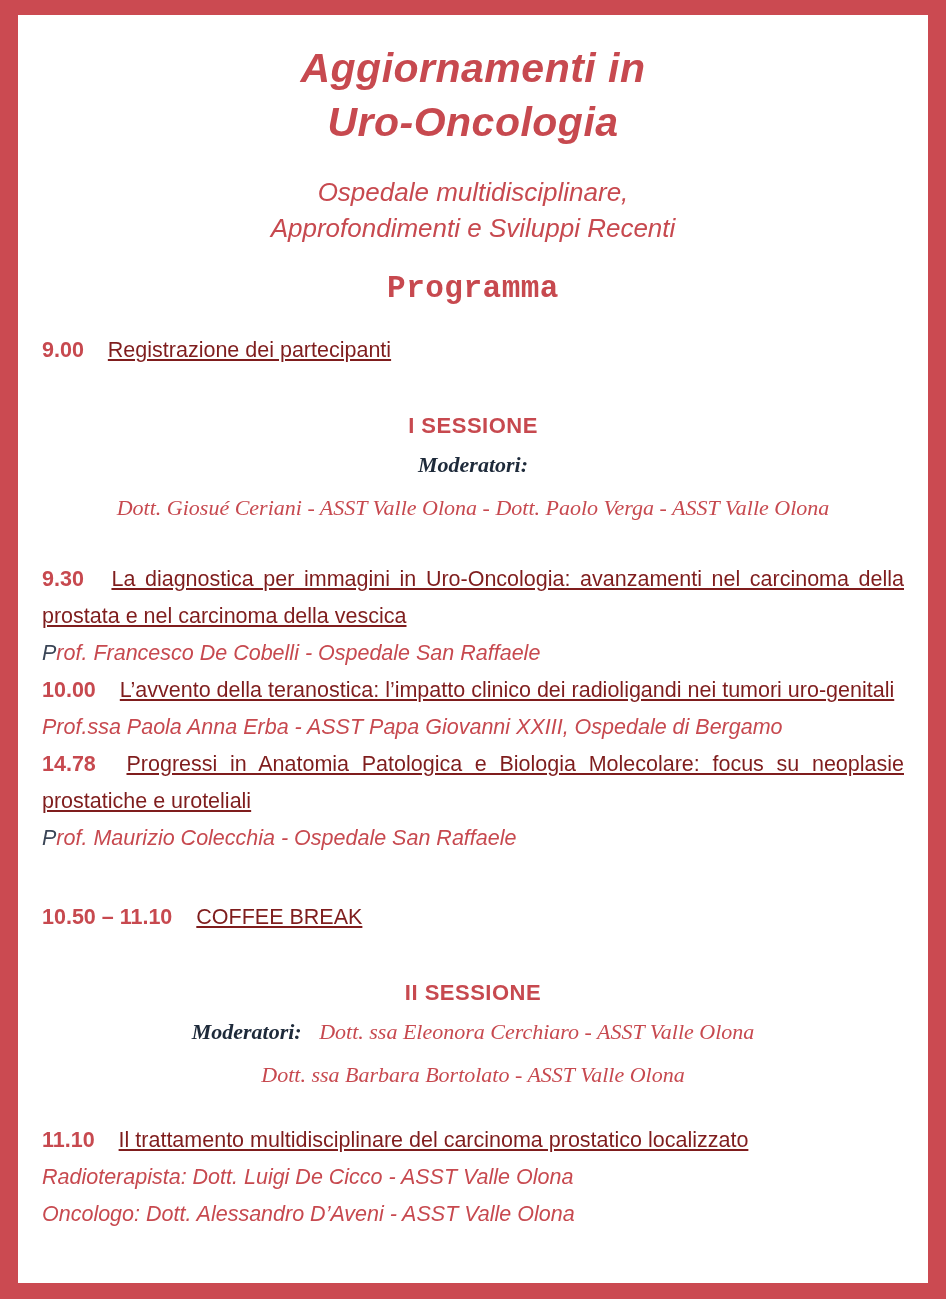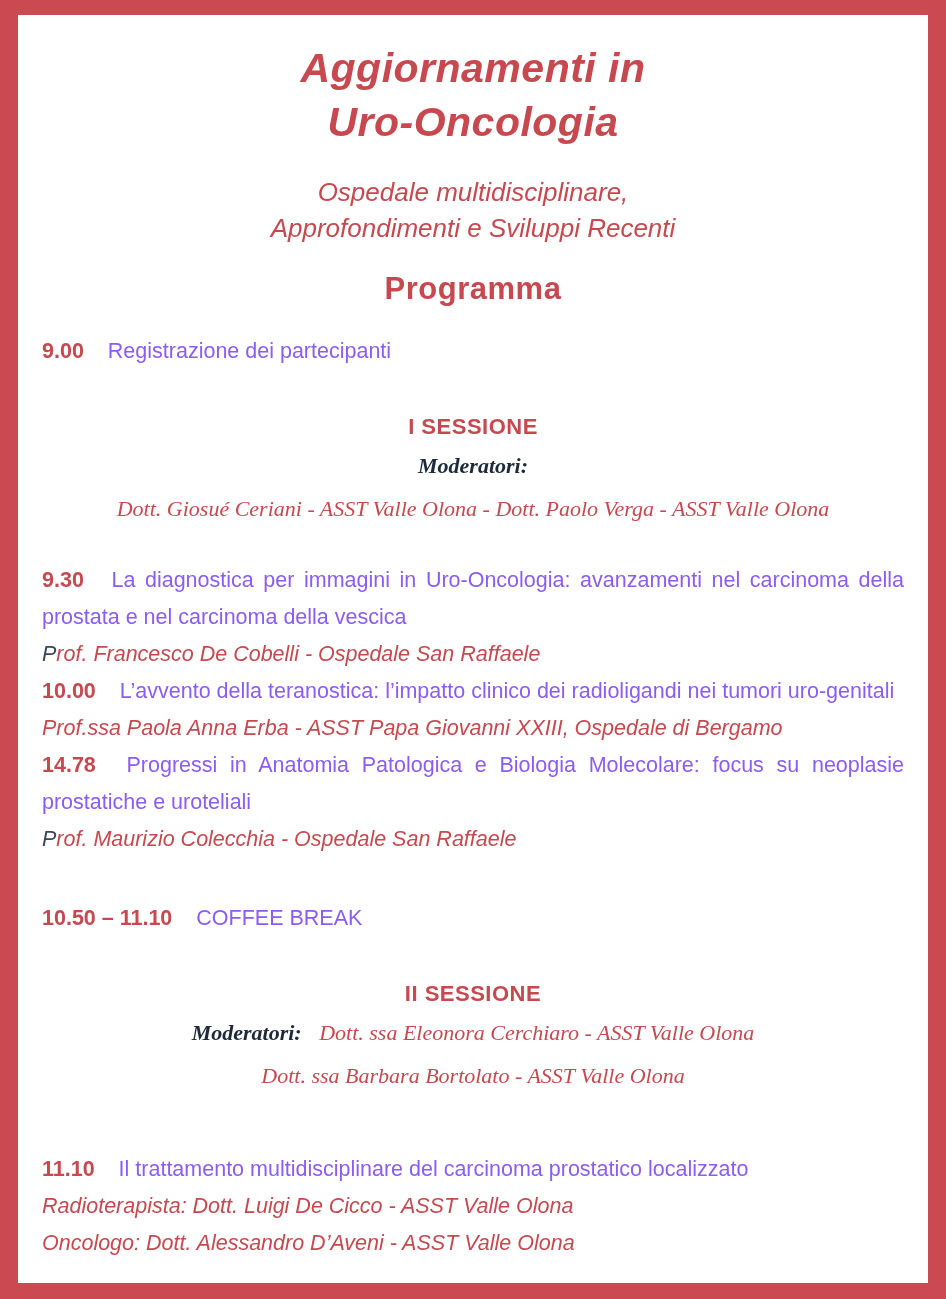--- a/index.html
+++ b/index.html
@@ -12,21 +12,21 @@
   }
   .page {
     position: absolute;
     left: 18px; top: 15px; right: 18px; bottom: 16px;
     background: #ffffff;
   }
   .content {
     padding: 26px 24px 0 24px;
     color: #1e2a3a;
   }
-  .dark  { color: #8b5cf6; }
+  .dark  { color: #7f1d1d; text-decoration: underline; }
 
   .title {
     margin: 0;
     text-align: center;
     color: #c7494f;
     font-size: 41px;
     font-style: italic;
     font-weight: 800;
     line-height: 1.32;
     letter-spacing: 0.5px;
@@ -40,20 +40,21 @@
     font-weight: 500;
     line-height: 1.38;
   }
   .program-heading {
     margin: 24px 0 0 0;
     text-align: center;
     color: #c7494f;
     font-size: 31px;
     font-weight: 800;
     letter-spacing: 0.5px;
+    font-family: Liberation Mono, monospace;
   }
   .row, .talk, .speaker, .panel-line {
     margin: 0;
     font-size: 21.5px;
     line-height: 37px;
   }
   .registration { margin-top: 26px; }
   .time {
     color: #c7494f;
     font-weight: 800;
@@ -85,21 +86,21 @@
   }
   .mod-names.gap { margin-left: 12px; }
   .talks-block { margin-top: 36px; }
   .talk { text-align: justify; }
   .speaker, .panel-line {
     color: #c7494f;
     font-style: italic;
   }
   .lead-dark { color: #3a4556; }
   .coffee { margin-top: 42px; }
-  .talk-group { margin-top: 58px; }
+  .talk-group { margin-top: 30px; }
 </style>
 </head>
 <body>
 
 <div class="page">
   <div class="content">
 
     <h1 class="title">
       <span>Aggiornamenti in</span><br>
       <span>Uro-Oncologia</span>

